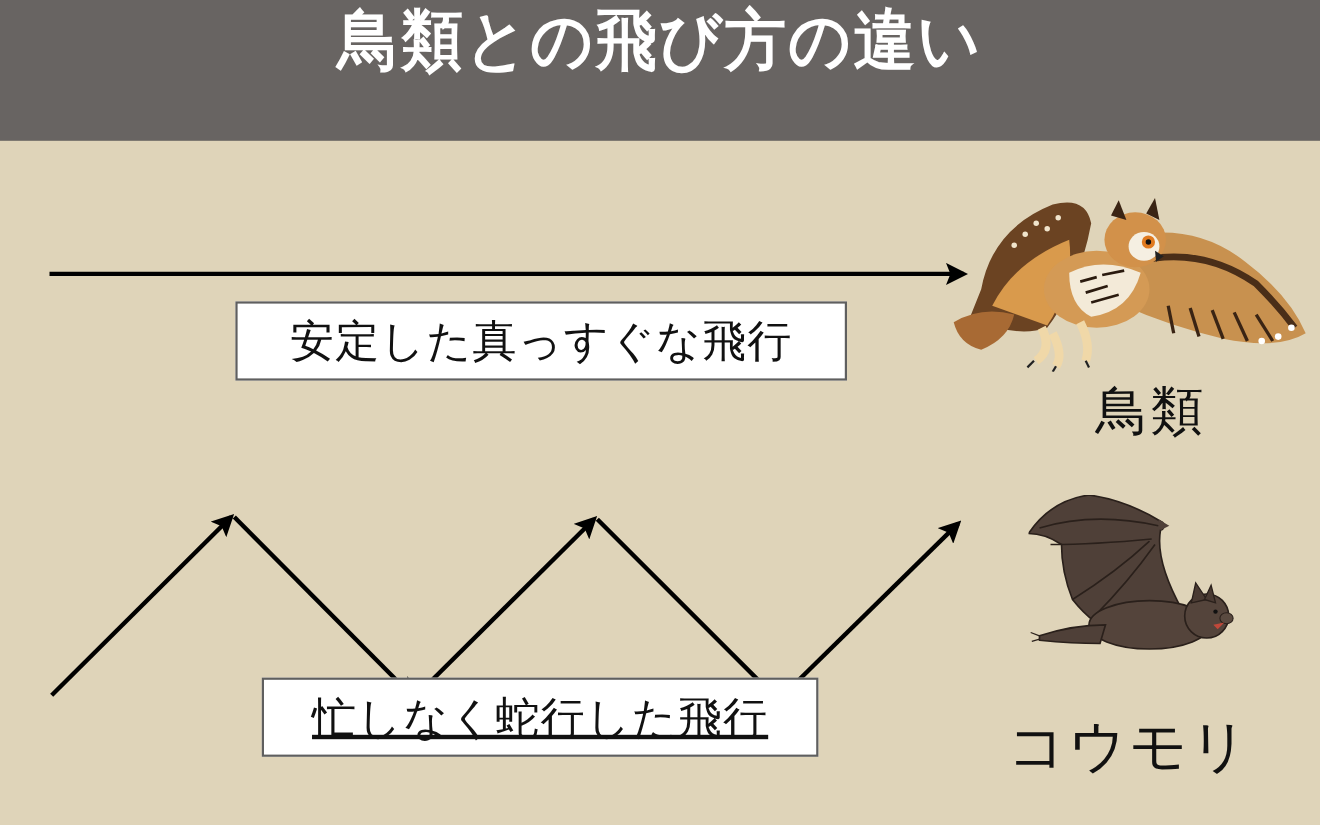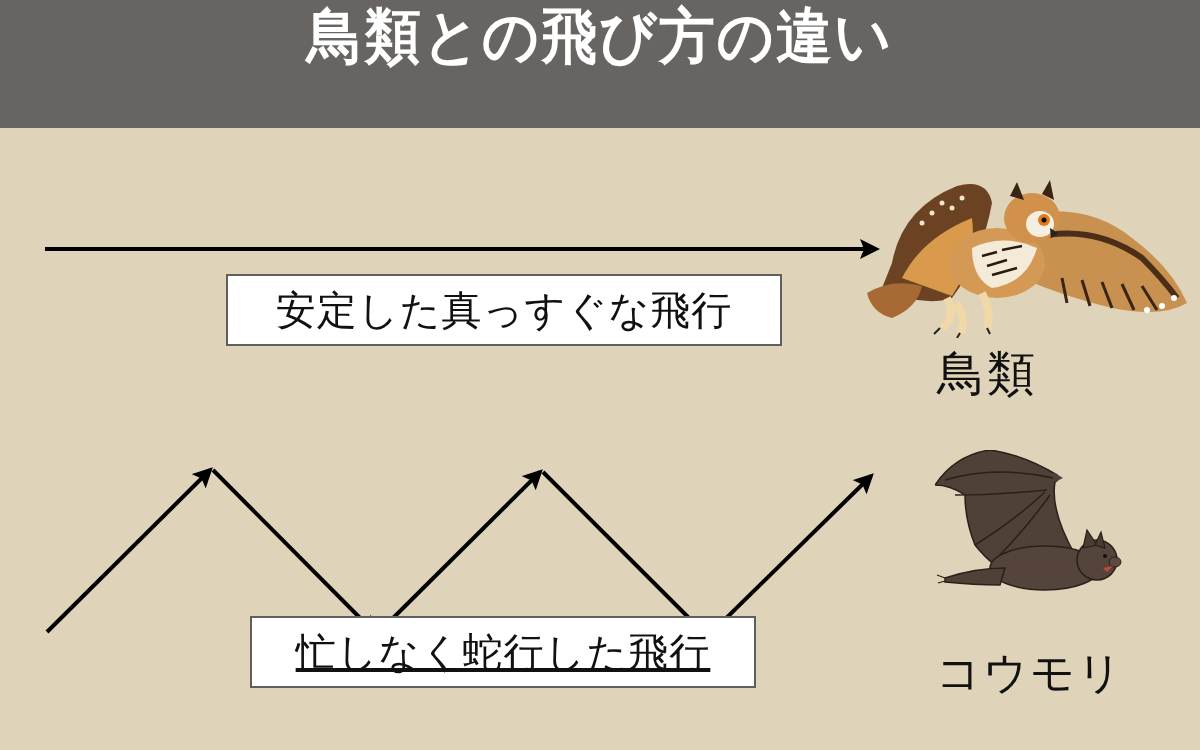--- a/index.html
+++ b/index.html
@@ -1,25 +1,25 @@
 <!DOCTYPE html>
 <html><head>
 <meta charset="utf-8">
 <style>
   html, body { margin: 0; padding: 0; }
   body { width: 1200px; height: 750px; position: relative; overflow: hidden; background: #dfd4b9; font-family: "DejaVu Sans", "Liberation Sans", sans-serif; }
   .header { position: absolute; left: 0; top: 0; width: 1200px; height: 128px; background: #686462; display: flex; align-items: flex-start; justify-content: center; }
   .header h1 { margin: 0; color: #ffffff; font-size: 56px; font-weight: bold; letter-spacing: 2px; transform: scaleY(1.08); }
   svg.paths { position: absolute; left: 0; top: 0; }
-  .label-box { position: absolute; background: #ffffff; border: 2px solid #5f5f5f; box-sizing: border-box; display: flex; align-items: center; justify-content: center; color: #111; font-size: 40px; letter-spacing: 1px; margin-left: 12px; }
+  .label-box { position: absolute; background: #ffffff; border: 2px solid #5f5f5f; box-sizing: border-box; display: flex; align-items: center; justify-content: center; color: #111; font-size: 40px; letter-spacing: 1px; }
   .box-straight { left: 214px; top: 274px; width: 556px; height: 72px; }
   .box-zigzag { left: 238px; top: 616px; width: 506px; height: 72px; text-decoration: underline; }
   .animal-label { position: absolute; color: #111; font-size: 48px; letter-spacing: 2px; }
-  .label-bird { left: 937px; top: 342px; }
-  .label-bat { left: 936px; top: 644px; font-size: 44px; }
+  .label-bird { left: 996px; top: 342px; }
+  .label-bat { left: 916px; top: 644px; font-size: 52px; }
   .illus { position: absolute; }
 </style>
 </head>
 <body>
 
 <div class="header">
   <h1>鳥類との飛び方の違い</h1>
 </div>
 
 <svg class="paths" width="1200" height="750">

